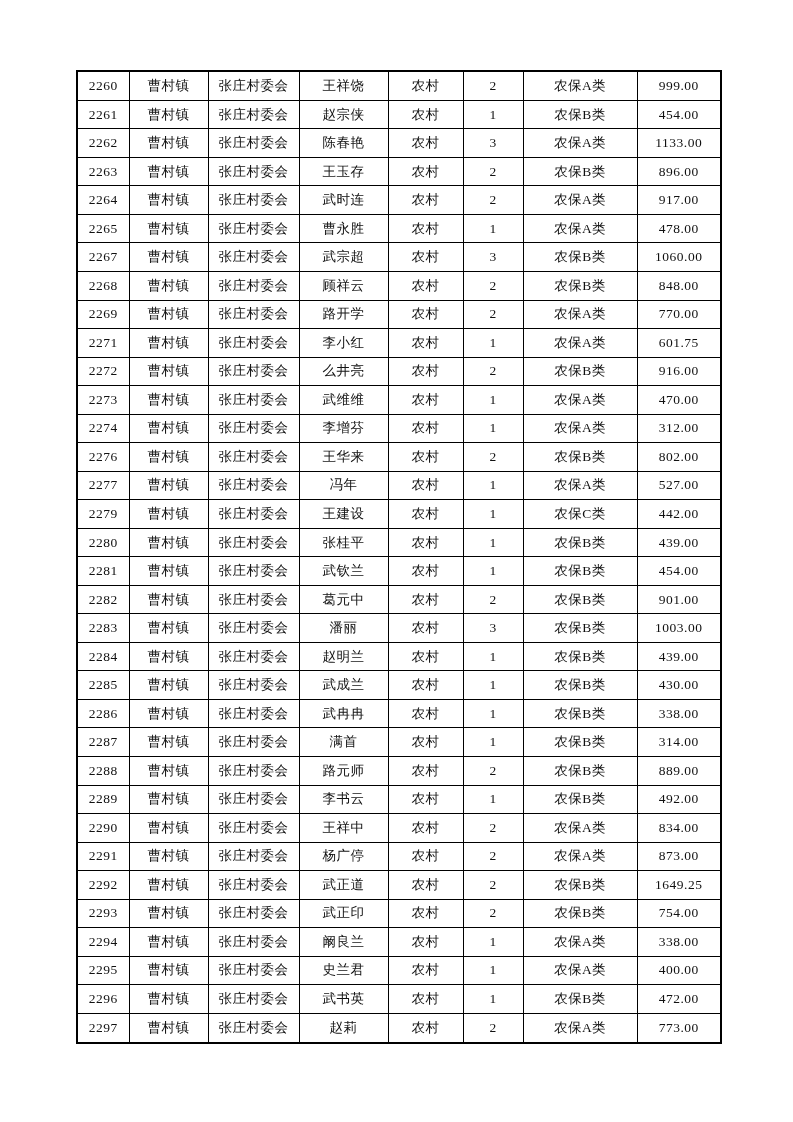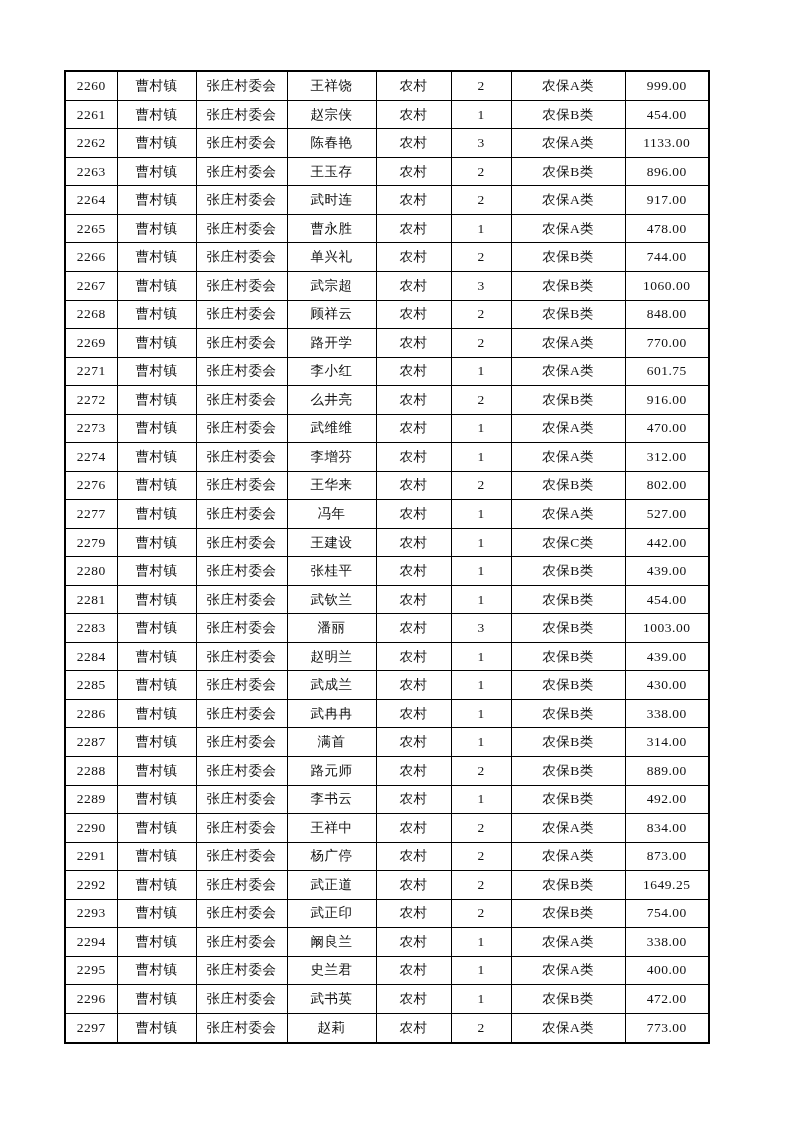--- a/index.html
+++ b/index.html
@@ -10,21 +10,21 @@
   .page {
     position: relative;
     width: 793px;
     height: 1122px;
     background: #ffffff;
     font-family: "Liberation Serif", "DejaVu Serif", serif;
     overflow: hidden;
   }
   table.data-table {
     position: absolute;
-    left: 64px;
+    left: 76px;
     top: 70px;
     width: 644px;
     height: 974px;
     border-collapse: collapse;
     table-layout: fixed;
     border: 2px solid #000000;
   }
   table.data-table td {
     border: 1px solid #000000;
     text-align: center;
@@ -107,30 +107,20 @@
           <td>2265</td>
           <td>曹村镇</td>
           <td>张庄村委会</td>
           <td>曹永胜</td>
           <td>农村</td>
           <td>1</td>
           <td>农保A类</td>
           <td>478.00</td>
         </tr>
         <tr>
-          <td>2266</td>
-          <td>曹村镇</td>
-          <td>张庄村委会</td>
-          <td>单兴礼</td>
-          <td>农村</td>
-          <td>2</td>
-          <td>农保B类</td>
-          <td>744.00</td>
-        </tr>
-        <tr>
           <td>2267</td>
           <td>曹村镇</td>
           <td>张庄村委会</td>
           <td>武宗超</td>
           <td>农村</td>
           <td>3</td>
           <td>农保B类</td>
           <td>1060.00</td>
         </tr>
         <tr>
@@ -235,20 +225,30 @@
         </tr>
         <tr>
           <td>2281</td>
           <td>曹村镇</td>
           <td>张庄村委会</td>
           <td>武钦兰</td>
           <td>农村</td>
           <td>1</td>
           <td>农保B类</td>
           <td>454.00</td>
+        </tr>
+        <tr>
+          <td>2282</td>
+          <td>曹村镇</td>
+          <td>张庄村委会</td>
+          <td>葛元中</td>
+          <td>农村</td>
+          <td>2</td>
+          <td>农保B类</td>
+          <td>901.00</td>
         </tr>
         <tr>
           <td>2283</td>
           <td>曹村镇</td>
           <td>张庄村委会</td>
           <td>潘丽</td>
           <td>农村</td>
           <td>3</td>
           <td>农保B类</td>
           <td>1003.00</td>

